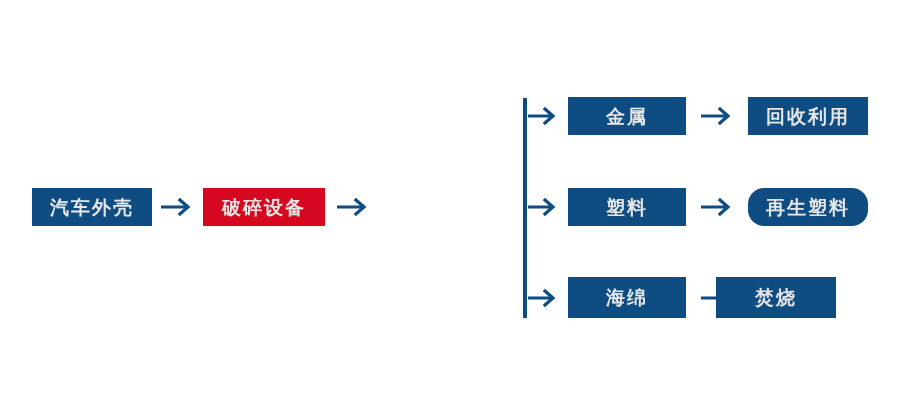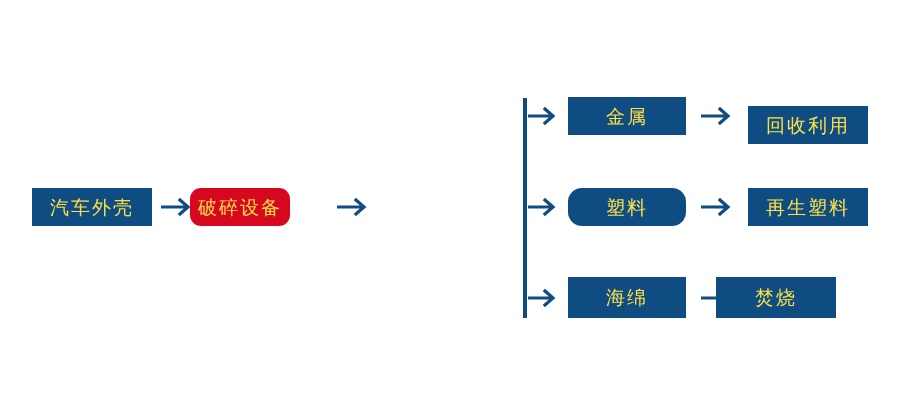--- a/index.html
+++ b/index.html
@@ -19,25 +19,25 @@
     width: 900px;
     height: 411px;
     background: #ffffff;
   }
   .node {
     position: absolute;
     box-sizing: border-box;
     display: flex;
     align-items: center;
     justify-content: center;
-    color: #fde047;
+    color: #e5e5e5;
     font-size: 19px;
     letter-spacing: 2px;
     line-height: 1;
-    font-weight: 400;
+    font-weight: 700;
     white-space: nowrap;
     user-select: none;
   }
   .node.blue  { background: #0f4c81; }
   .node.red   { background: #d6081f; }
 
   .arrow {
     position: absolute;
     display: flex;
     align-items: center;
@@ -49,34 +49,34 @@
   }
   .arrow svg { display: block; }
 
   .spine {
     position: absolute;
     background: #0f4c81;
   }
 
   
   #node-metal        { left: 568px; top: 97px;  width: 118px; height: 38px; }
-  #node-recycle      { left: 748px; top: 97px;  width: 120px; height: 38px; margin-top: 9px; }
+  #node-recycle      { left: 748px; top: 97px;  width: 120px; height: 38px; }
   #arrow-metal-out   { left: 694px; top: 101px; width: 48px;  height: 30px; }
   #branch-arrow-1    { left: 524px; top: 101px; width: 40px;  height: 30px; }
 
   
   #node-shell        { left: 32px;  top: 188px; width: 120px; height: 38px; }
-  #node-crusher      { left: 190px; top: 188px; width: 100px; height: 38px; border-radius: 11px; }
+  #node-crusher      { left: 203px; top: 188px; width: 122px; height: 38px; }
   #node-sorting      { left: 383px; top: 188px; width: 117px; height: 38px; }
   #arrow-shell-out   { left: 158px; top: 192px; width: 40px;  height: 30px; }
   #arrow-crusher-out { left: 331px; top: 192px; width: 46px;  height: 30px; }
 
   
-  #node-plastic      { left: 568px; top: 188px; width: 118px; height: 38px; border-radius: 14px; }
-  #node-regen        { left: 748px; top: 188px; width: 120px; height: 38px; }
+  #node-plastic      { left: 568px; top: 188px; width: 118px; height: 38px; }
+  #node-regen        { left: 748px; top: 188px; width: 120px; height: 38px; border-radius: 16px; }
   #arrow-plastic-out { left: 694px; top: 192px; width: 48px;  height: 30px; }
   #branch-arrow-2    { left: 524px; top: 192px; width: 40px;  height: 30px; }
 
   
   #node-sponge       { left: 568px; top: 277px; width: 118px; height: 41px; }
   #node-incinerate   { left: 716px; top: 277px; width: 120px; height: 41px; }
   #arrow-sponge-out  { left: 694px; top: 283px; width: 48px;  height: 30px; }
   #branch-arrow-3    { left: 524px; top: 283px; width: 40px;  height: 30px; }
 
   

